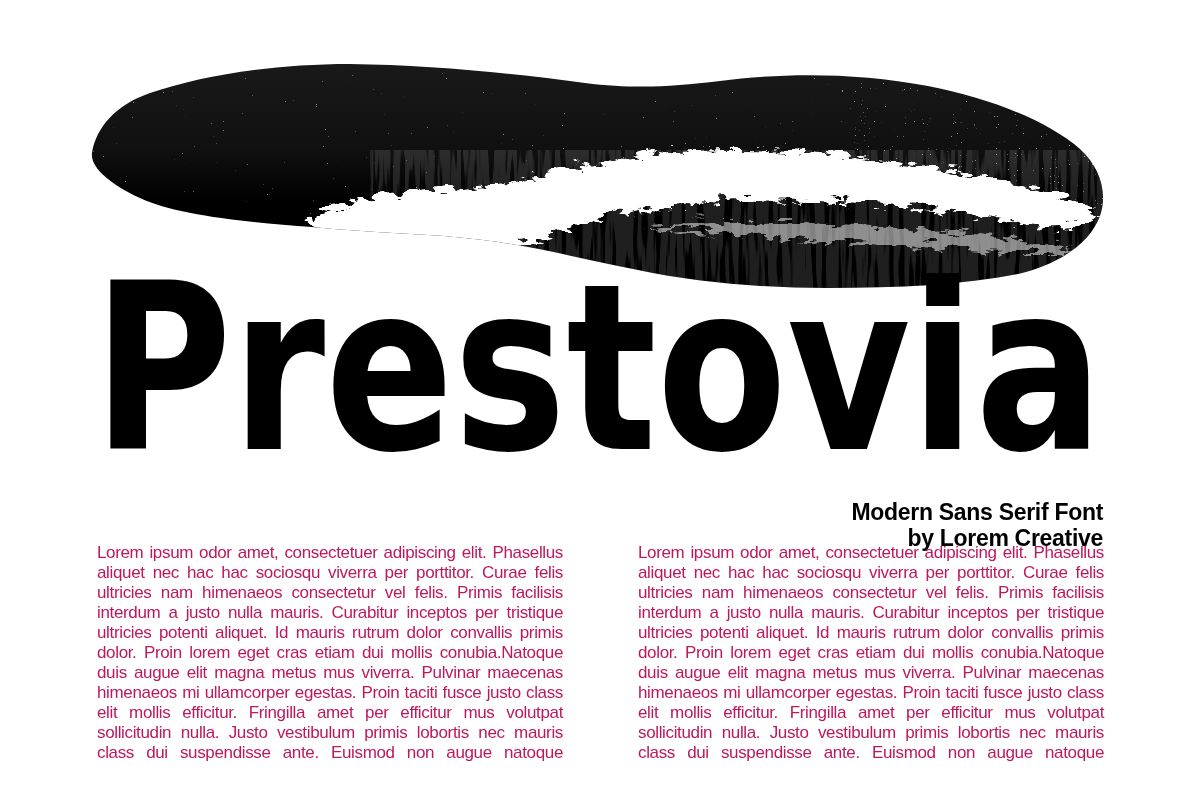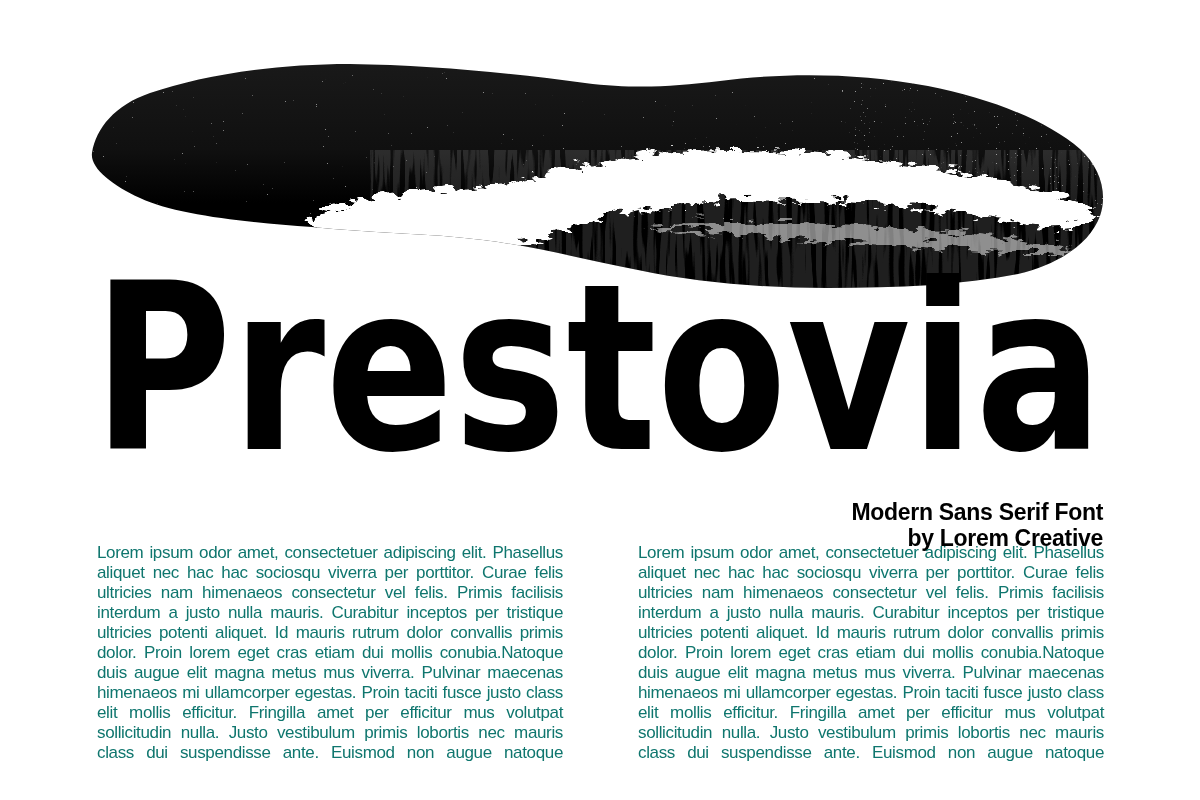--- a/index.html
+++ b/index.html
@@ -39,21 +39,21 @@
   }
   .body-col {
     position: absolute;
     top: 543px;
     width: 466px;
     font-size: 17px;
     line-height: 20px;
     letter-spacing: -0.35px;
     text-align: justify;
     text-align-last: justify;
-    color: #0f766e;
+    color: #be185d;
   }
   .col-left  { left: 97px; }
   .col-right { left: 638px; }
 </style>
 </head>
 <body>
 
 <div class="page">
 
   <svg class="hero-svg" viewBox="0 0 1200 300" xmlns="http://www.w3.org/2000/svg">

